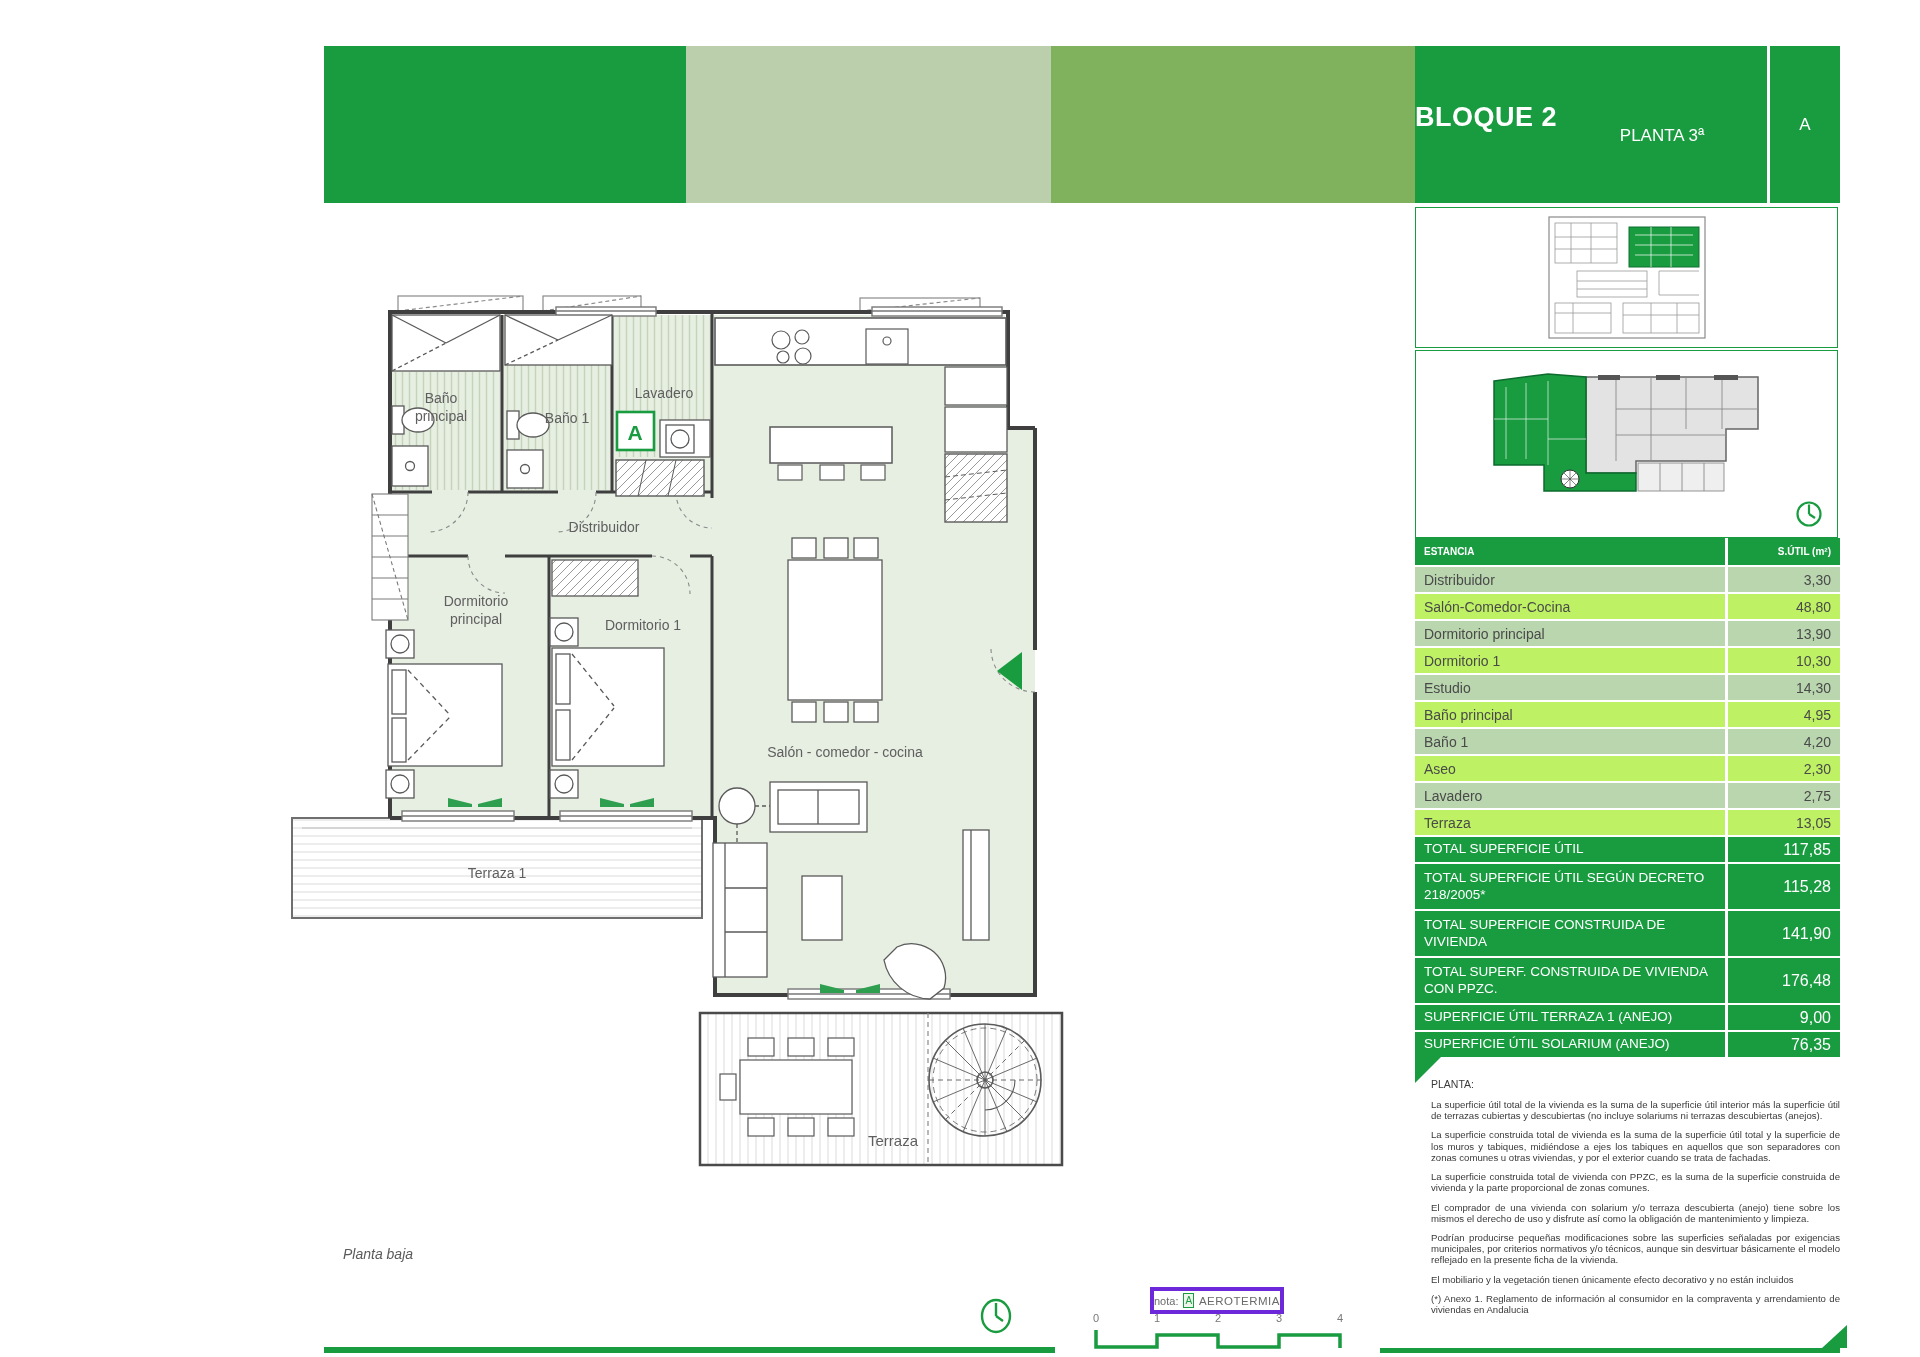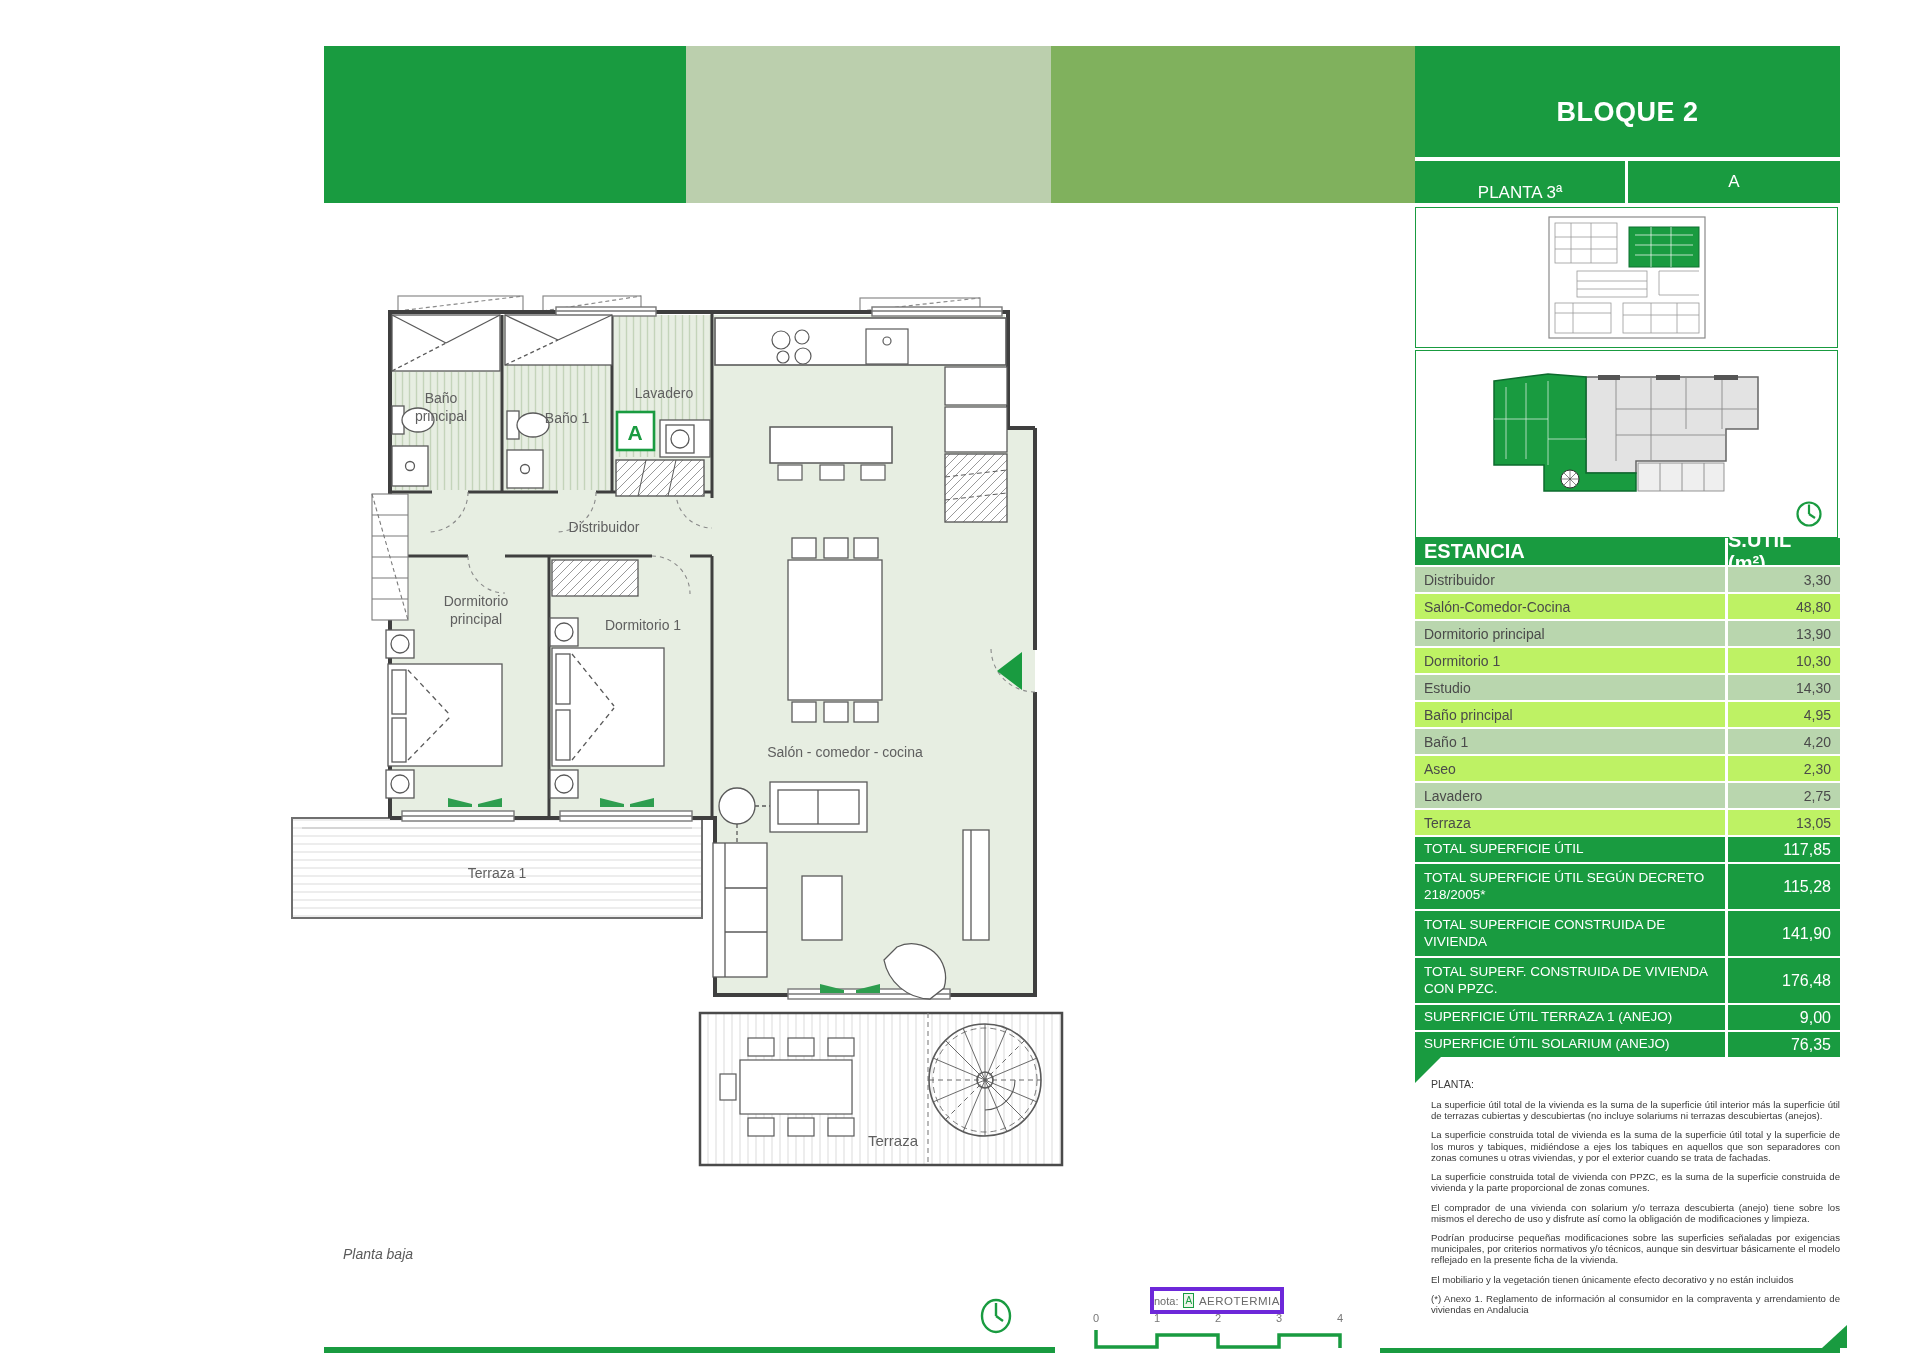--- a/index.html
+++ b/index.html
@@ -5,42 +5,42 @@
   html,body{margin:0;padding:0;background:#fff;}
   .page{position:relative;width:1920px;height:1357px;background:#fff;overflow:hidden;
         font-family:"Liberation Sans",sans-serif;}
   .abs{position:absolute;}
 
   
   .band{position:absolute;top:46px;height:157px;}
   .band1{left:324px;width:362px;background:#199b40;}
   .band2{left:686px;width:365px;background:#bbcfad;}
   .band3{left:1051px;width:364px;background:#80b15d;}
-  .band4{left:1415px;width:425px;background:#199b40;display:flex;flex-direction:column;}
+  .band4{left:1415px;width:425px;background:#199b40;display:flex;}
   .b4-title{height:121px;display:flex;align-items:center;justify-content:center;
             color:#fff;font-size:27px;font-weight:bold;letter-spacing:.5px;padding-top:22px;box-sizing:border-box;}
   .b4-divider{height:4px;background:#fff;}
   .b4-row{flex:1;display:flex;}
   .b4-cell{display:flex;align-items:center;justify-content:center;color:#fff;font-size:17px;}
   .b4-cell.left{width:210px;margin-top:22px;}
   .b4-vline{width:3px;background:#fff;}
   .b4-cell.right{flex:1;}
 
   
   .panelbox{position:absolute;left:1415px;width:423px;background:#fff;border:1px solid #199b40;box-sizing:border-box;}
   .box1{top:207px;height:141px;display:flex;align-items:center;justify-content:center;}
   .box2{top:350px;height:188px;}
 
   
   .tbl{position:absolute;left:1415px;top:538px;width:425px;}
   .trow{display:flex;margin-bottom:2px;}
   .trow .name{width:310px;padding-left:9px;display:flex;align-items:center;box-sizing:border-box;}
   .trow .gap{width:3px;background:#fff;}
   .trow .val{flex:1;display:flex;align-items:center;justify-content:flex-end;padding-right:9px;}
-  .trow.hdr{height:27px;background:#199b40;color:#fff;font-size:20px;font-weight:bold;}
+  .trow.hdr{height:27px;background:#199b40;color:#fff;font-size:10px;font-weight:bold;}
   .trow.hdr .name,.trow.hdr .val{background:#199b40;}
   .trow.r{height:25px;font-size:14px;color:#4a4a4a;}
   .trow.r.light .name,.trow.r.light .val{background:#b9d6ae;}
   .trow.r.white .name,.trow.r.white .val{background:#bef264;}
   .trow.tot{background:#199b40;color:#fff;font-size:13.5px;}
   .trow.tot .name{line-height:1.25;}
   .trow.tot.h1{height:25px;}
   .trow.tot.h2{height:45px;}
   .trow.tot .val{font-size:16px;}
 
@@ -254,21 +254,21 @@
 
   <svg class="abs" style="left:1415px;top:1056px;" width="30" height="30">
     <polygon points="0,0 27,0 0,27" fill="#199b40"></polygon>
   </svg>
 
   <div class="notes">
     <div class="ntitle">PLANTA:</div>
     <p>La superficie útil total de la vivienda es la suma de la superficie útil interior más la superficie útil de terrazas cubiertas y descubiertas (no incluye solariums ni terrazas descubiertas (anejos).</p>
     <p>La superficie construida total de vivienda es la suma de la superficie útil total y la superficie de los muros y tabiques, midiéndose a ejes los tabiques en aquellos que son separadores con zonas comunes u otras viviendas, y por el exterior cuando se trata de fachadas.</p>
     <p>La superficie construida total de vivienda con PPZC, es la suma de la superficie construida de vivienda y la parte proporcional de zonas comunes.</p>
-    <p>El comprador de una vivienda con solarium y/o terraza descubierta (anejo) tiene sobre los mismos el derecho de uso y disfrute así como la obligación de modificaciones y limpieza.</p>
+    <p>El comprador de una vivienda con solarium y/o terraza descubierta (anejo) tiene sobre los mismos el derecho de uso y disfrute así como la obligación de mantenimiento y limpieza.</p>
     <p>Podrían producirse pequeñas modificaciones sobre las superficies señaladas por exigencias municipales, por criterios normativos y/o técnicos, aunque sin desvirtuar básicamente el modelo reflejado en la presente ficha de la vivienda.</p>
     <p>El mobiliario y la vegetación tienen únicamente efecto decorativo y no están incluidos</p>
     <p>(*) Anexo 1. Reglamento de información al consumidor en la compraventa y arrendamiento de viviendas en Andalucia</p>
   </div>
 
   <svg class="abs" style="left:1822px;top:1325px;" width="25" height="23">
     <polygon points="25,0 25,23 0,23" fill="#199b40"></polygon>
   </svg>
   <div class="greenbar" style="left:324px;top:1347px;width:731px;height:6px;"></div>
   <div class="greenbar" style="left:1380px;top:1348px;width:460px;height:5px;"></div>

